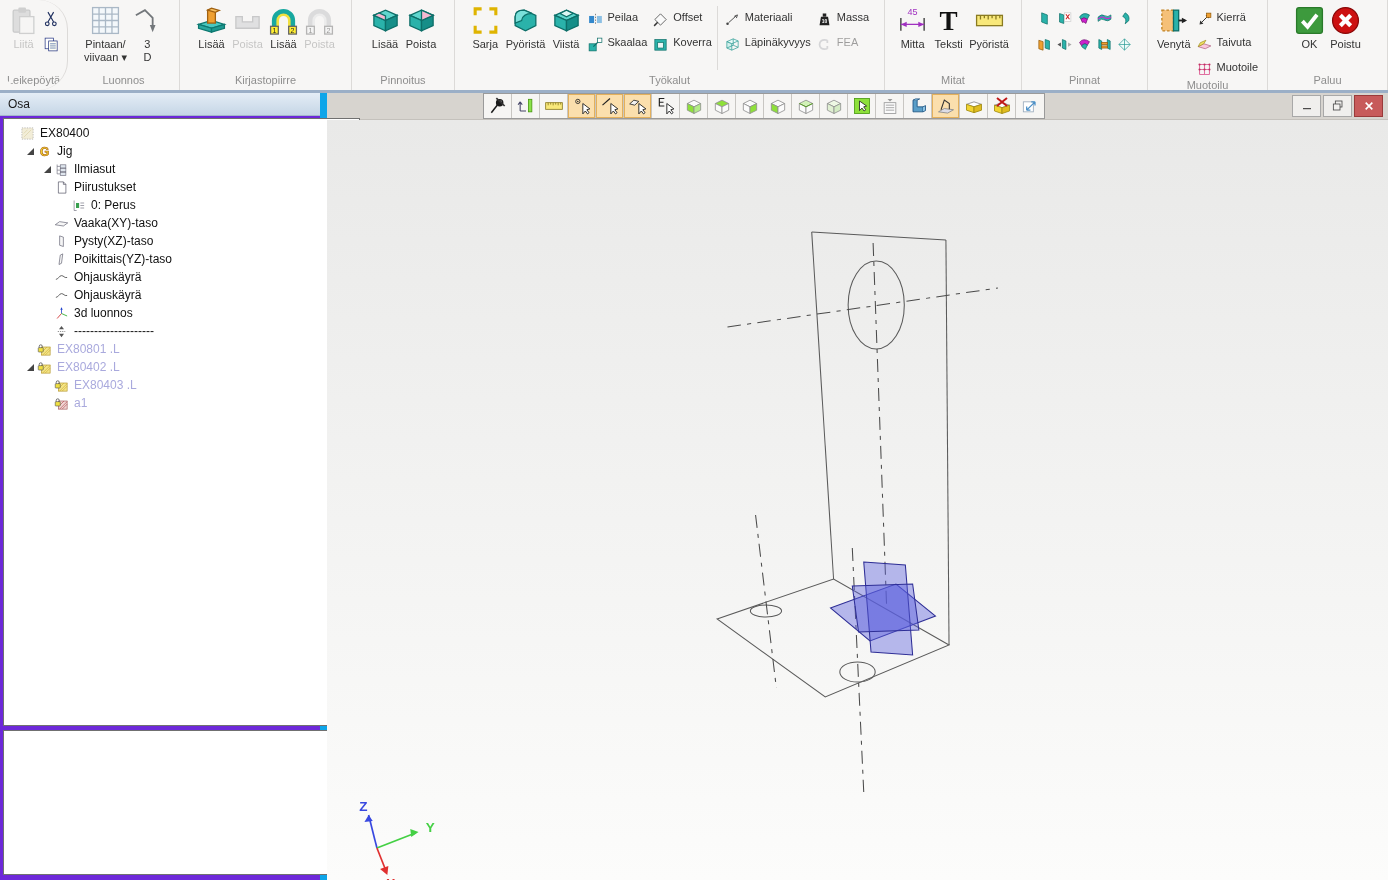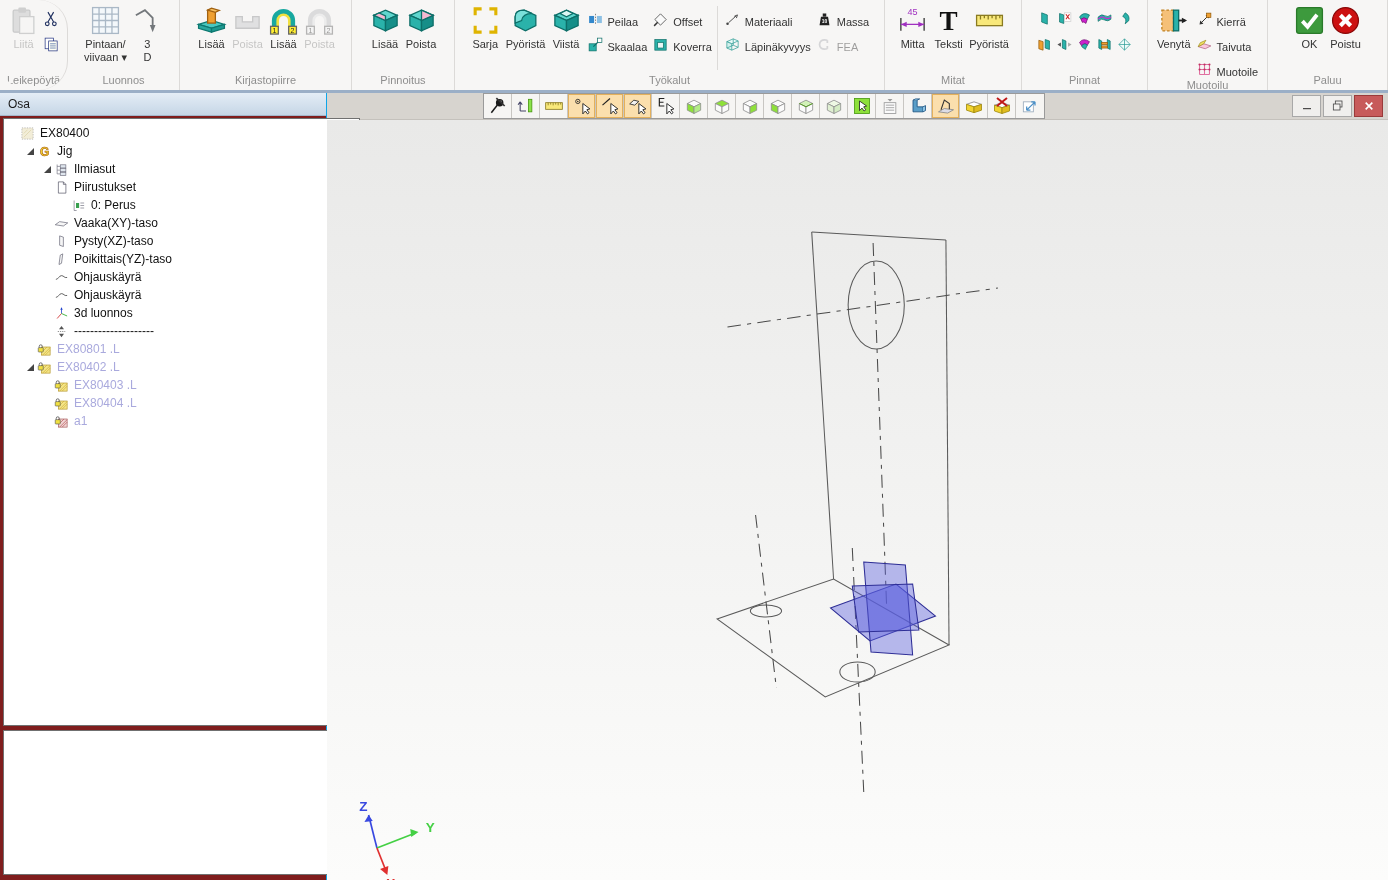--- a/index.html
+++ b/index.html
@@ -9,30 +9,30 @@
   .rgroup{position:relative;display:flex;flex-direction:column;border-right:1px solid #dcdad8;overflow:hidden;flex:none}
   .rcontent{flex:1;display:flex;align-items:flex-start;justify-content:center;gap:1px;padding:3px 1px 0}
   .rgrouplabel{height:17px;line-height:15px;text-align:center;font-size:11px;color:#8e8e8e;white-space:nowrap}
   .rbig{display:flex;flex-direction:column;align-items:center;padding:2px 2px;border-radius:2px;cursor:default}
   .ric{display:block}
   .rbig .ric{width:31px;height:31px}
   .rlabel{font-size:11px;color:#333;text-align:center;line-height:1.18;white-space:pre-line;margin-top:2px}
   .disabled{opacity:.45;filter:grayscale(70%)}
   .disabled .rlabel{color:#8a8a8a}
   .rsmallcol{display:flex;flex-direction:column;gap:8px;padding-top:8px}
-  .rsmall{display:flex;align-items:flex-end;gap:4px;font-size:11px;color:#333;padding:0 2px;white-space:nowrap}
+  .rsmall{display:flex;align-items:flex-start;gap:4px;font-size:11px;color:#333;padding:0 2px;white-space:nowrap}
   .rsmall .ric{width:17px;height:17px;flex:none}
   .riconcol{display:flex;flex-direction:column;gap:7px;padding-top:6px}
   .riconbtn{padding:1px}
   .riconbtn .ric{width:17px;height:17px}
   .rdivider{width:1px;background:#dcdad8;align-self:stretch;margin:3px 3px 3px 2px}
   #accent{height:3px;background:#9bafc7}
   
   #main{display:flex;height:787px}
-  #left{width:327px;position:relative;background:#7f1d1d;border-right:1px solid #0ea5e9;flex:none}
+  #left{width:327px;position:relative;background:#6d28d9;border-right:7px solid #0ea5e9;flex:none}
   #panel-header{height:23px;background:linear-gradient(#e4edf6,#c6d6e6);font-size:12px;color:#1a1a1a;padding-left:8px;line-height:22px;border-bottom:1px solid #a3b7cb}
   #tree-box{position:absolute;left:3px;top:25px;width:357px;height:608px;border:1px solid #707070;background:#fff;overflow:hidden;padding-top:5px}
   #empty-box{position:absolute;left:3px;top:637px;width:357px;height:145px;border:1px solid #707070;background:#fff}
   .trow{height:18px;display:flex;align-items:center;font-size:12px;color:#111;white-space:nowrap}
   .texp{width:0;height:0;border-bottom:7px solid #444;border-left:7px solid transparent;margin-right:3px;flex:none}
   .tic{width:15px;height:15px;margin-right:5px;flex:none}
   .muted{color:#a9a9dd}
   
   #viewport{flex:1;display:flex;flex-direction:column;min-width:0}
   #vp-topbar{height:27px;background:#d7d4cf;display:flex;align-items:center;border-bottom:1px solid #c4c1bc;flex:none}
@@ -630,31 +630,20 @@
         <div class="trow" style="padding-left: 50px;">
           <span class="tic">
             <svg class="ric" viewBox="0 0 24 24" xmlns="http://www.w3.org/2000/svg">
               <rect x="7" y="8" width="14" height="13" fill="#f4e588" stroke="#b09020"></rect>
               <path d="M9 21 L21 9 M8 16 L16 8 M13 21 L21 13" stroke="#caa830"></path>
               <rect x="2" y="9" width="8" height="7" rx="1" fill="#f0e040" stroke="#555"></rect>
               <path d="M3.5 9 V7 a2.5 2.5 0 0 1 5 0 V9" fill="none" stroke="#555" stroke-width="1.3"></path>
             </svg>
           </span>
           <span class="muted">EX80403 .L</span>
-        </div>
-        <div class="trow" style="padding-left: 50px;">
-          <span class="tic">
-            <svg class="ric" viewBox="0 0 24 24" xmlns="http://www.w3.org/2000/svg">
-              <rect x="7" y="8" width="14" height="13" fill="#f4e588" stroke="#b09020"></rect>
-              <path d="M9 21 L21 9 M8 16 L16 8 M13 21 L21 13" stroke="#caa830"></path>
-              <rect x="2" y="9" width="8" height="7" rx="1" fill="#f0e040" stroke="#555"></rect>
-              <path d="M3.5 9 V7 a2.5 2.5 0 0 1 5 0 V9" fill="none" stroke="#555" stroke-width="1.3"></path>
-            </svg>
-          </span>
-          <span class="muted">EX80404 .L</span>
         </div>
         <div class="trow" style="padding-left: 50px;">
           <span class="tic">
             <svg class="ric" viewBox="0 0 24 24" xmlns="http://www.w3.org/2000/svg">
               <rect x="7" y="8" width="14" height="13" fill="#f0d4d4" stroke="#a05050"></rect>
               <path d="M9 21 L21 9 M8 16 L16 8 M13 21 L21 13" stroke="#b04848"></path>
               <rect x="2" y="9" width="8" height="7" rx="1" fill="#f0e040" stroke="#555"></rect>
               <path d="M3.5 9 V7 a2.5 2.5 0 0 1 5 0 V9" fill="none" stroke="#555" stroke-width="1.3"></path>
             </svg>
           </span>

